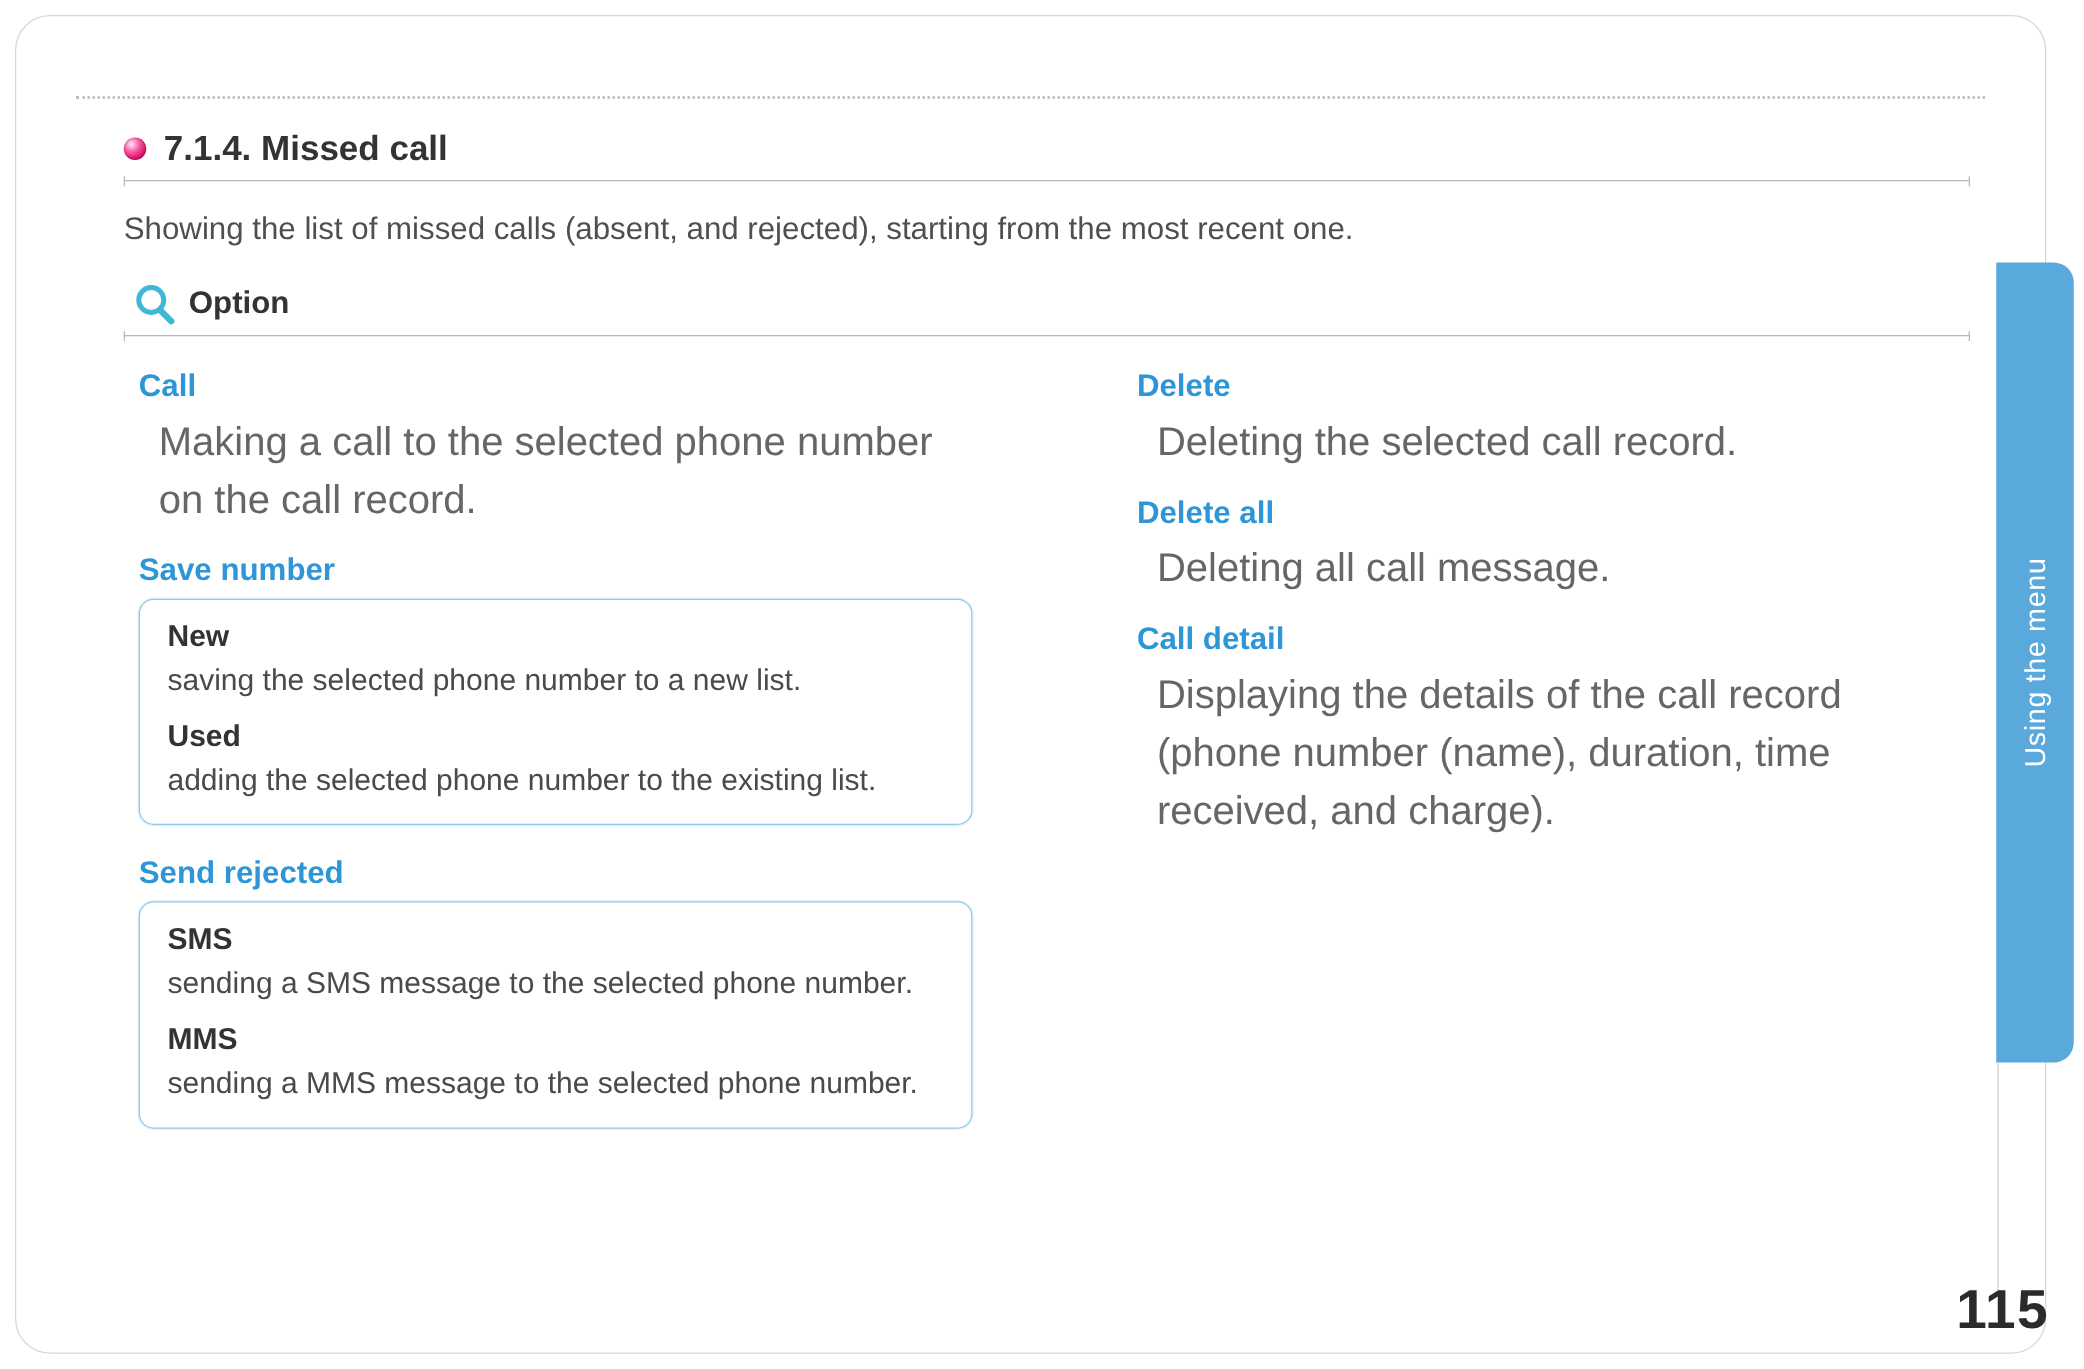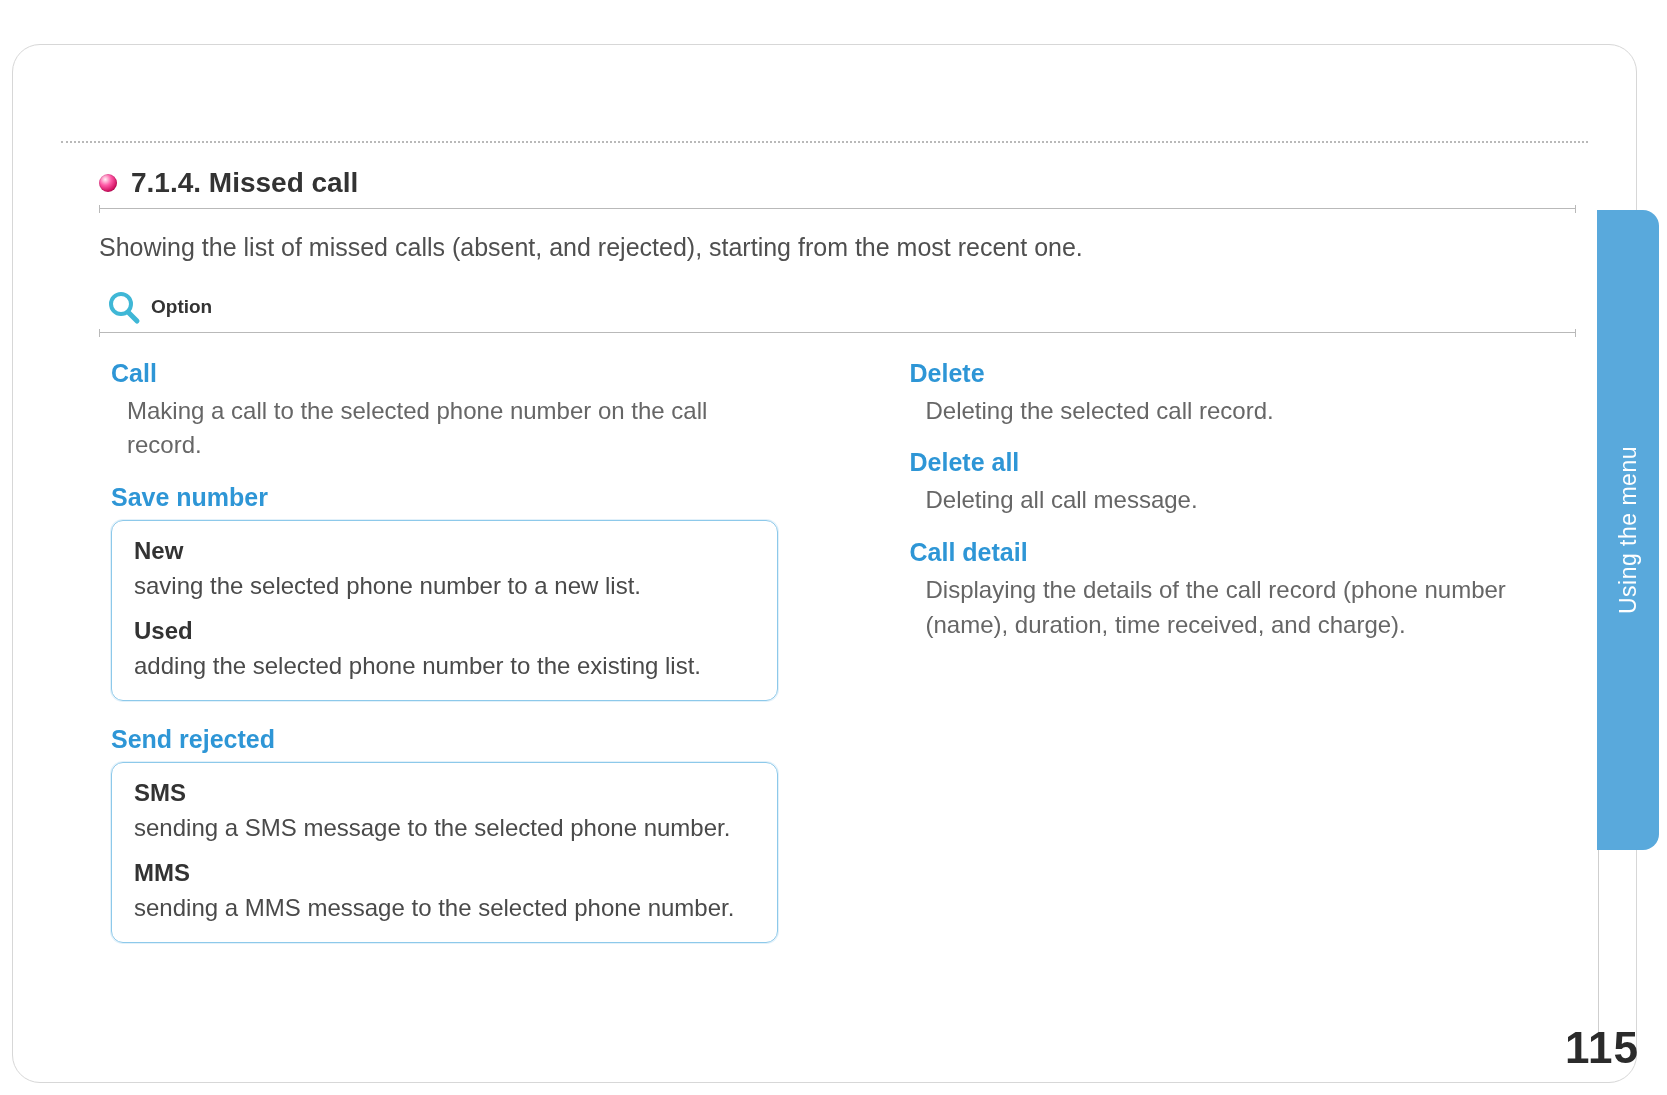--- a/index.html
+++ b/index.html
@@ -11,22 +11,21 @@
     position: relative;
   }
   .page-frame {
     position: absolute;
     top: 12px;
     left: 12px;
     right: 30px;
     bottom: 12px;
     border: 1px solid #d7d7d7;
     border-radius: 28px;
-    padding: 96px 0 0 0;
-    margin-top: 32px;
+    padding: 64px 0 0 0;
   }
   .dotted-divider {
     border: none;
     border-top: 2px dotted #b9b9b9;
     margin: 0 48px 24px 48px;
   }
   .content {
     padding: 0 60px 0 86px;
   }
   .section-heading-row {
@@ -78,41 +77,41 @@
     margin-bottom: 50px;
   }
   .option-heading-row {
     display: flex;
     align-items: center;
     gap: 10px;
     margin-left: 6px;
   }
   .magnifier-icon svg { display:block; }
   .option-label {
-    font-size: 19px;
+    font-size: 25px;
     font-weight: bold;
     color: #333;
   }
   .rule-line.sub {
     margin-top: 4px;
     margin-bottom: 22px;
   }
   .columns {
     display: flex;
     gap: 120px;
   }
   .col { flex: 1; min-width: 0; }
   .opt-title {
     font-size: 25px;
     font-weight: bold;
     color: #2e96d6;
     margin: 0 0 6px 12px;
   }
   .opt-desc {
-    font-size: 24px;
+    font-size: 32px;
     color: #666;
     margin: 0 0 20px 28px;
     line-height: 1.45;
     max-width: 640px;
   }
   .sub-box {
     border: 1.5px solid #8dc9ea;
     border-radius: 12px;
     padding: 16px 22px 18px 22px;
     margin: 8px 0 24px 12px;

